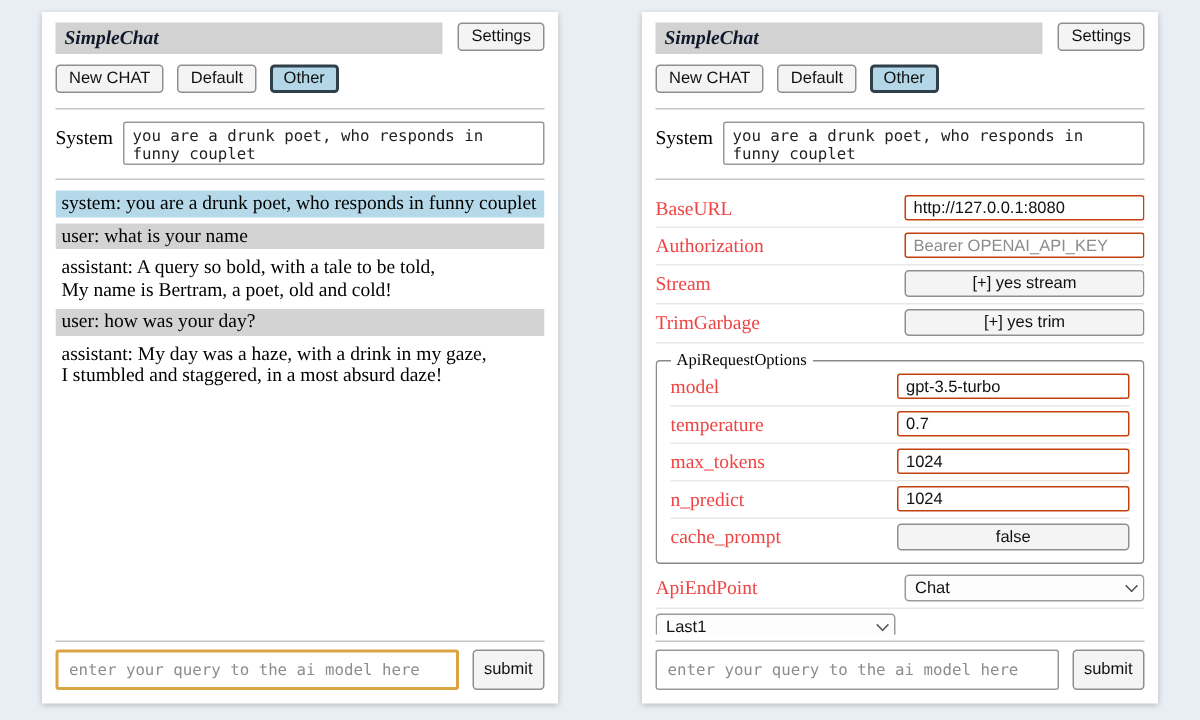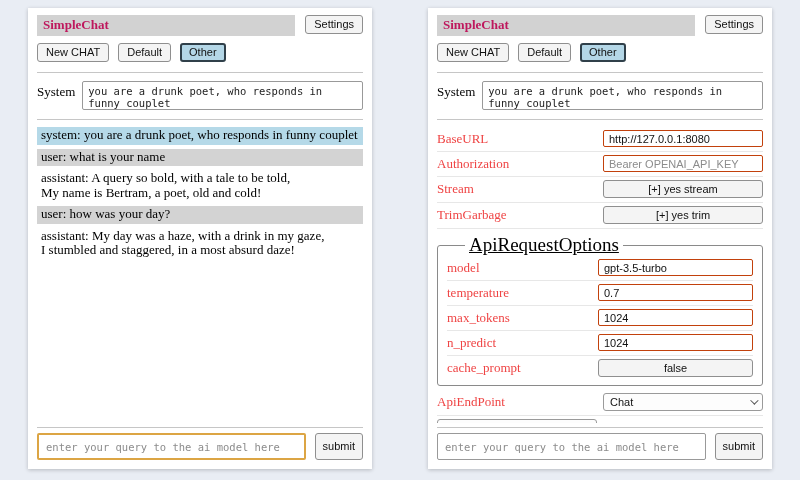--- a/index.html
+++ b/index.html
@@ -25,21 +25,22 @@
   .panel.right { left: 428px; }
 
   
   .header-row { display: flex; align-items: flex-start; gap: 10px; margin-bottom: 7px; }
   .title-bar {
     flex: 1;
     background: #d2d2d2;
     font-weight: bold;
     font-size: 13px;
     padding: 2px 6px 3px 6px;
-    color: #be185d;
+    color: #0f172a;
+    font-style: italic;
   }
   button {
     font-family: "Liberation Sans", sans-serif;
     font-size: 11px;
     color: #111;
     background: #f4f4f4;
     border: 1px solid #8f8f8f;
     border-radius: 3px;
     padding: 2px 8px;
     line-height: 1.2;
@@ -133,24 +134,23 @@
     border-bottom: 1.5px solid #555;
     transform: rotate(45deg) translateY(-2px);
   }
   fieldset.api-options {
     border: 1px solid #8a8a8a;
     border-radius: 3px;
     margin: 5px 0 4px 0;
     padding: 0 9px 4px 9px;
   }
   fieldset.api-options legend {
-    font-size: 19px;
+    font-size: 11px;
     padding: 0 4px;
-    margin-left: 18px;
-    text-decoration: underline;
+    margin-left: 0;
   }
   fieldset .srow:last-child { border-bottom: none; }
   fieldset .ctl-input, fieldset .ctl-btn { width: 155px; }
 
   
   .bottom-block { margin-top: auto; }
   .query-row { display: flex; gap: 9px; margin-top: 5px; align-items: stretch; }
   .query-input {
     flex: 1;
     height: 27px;

